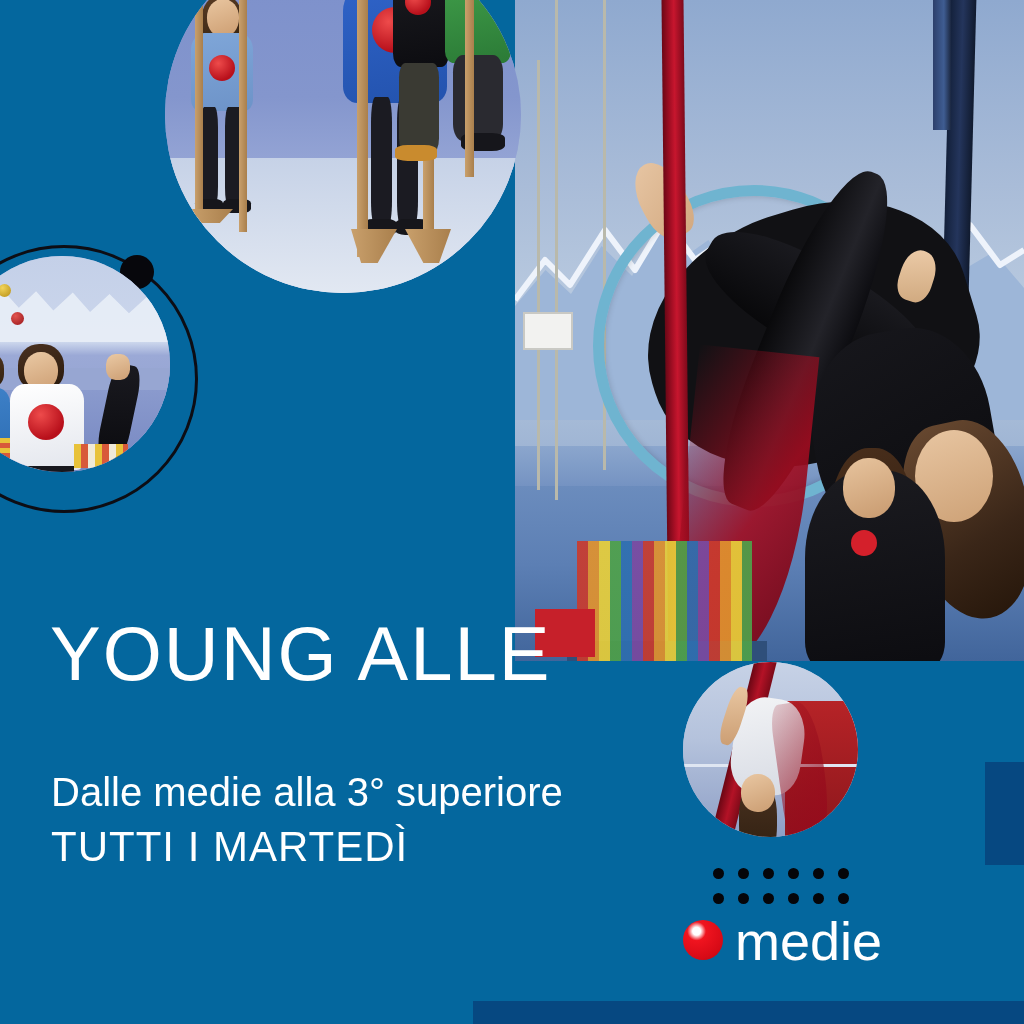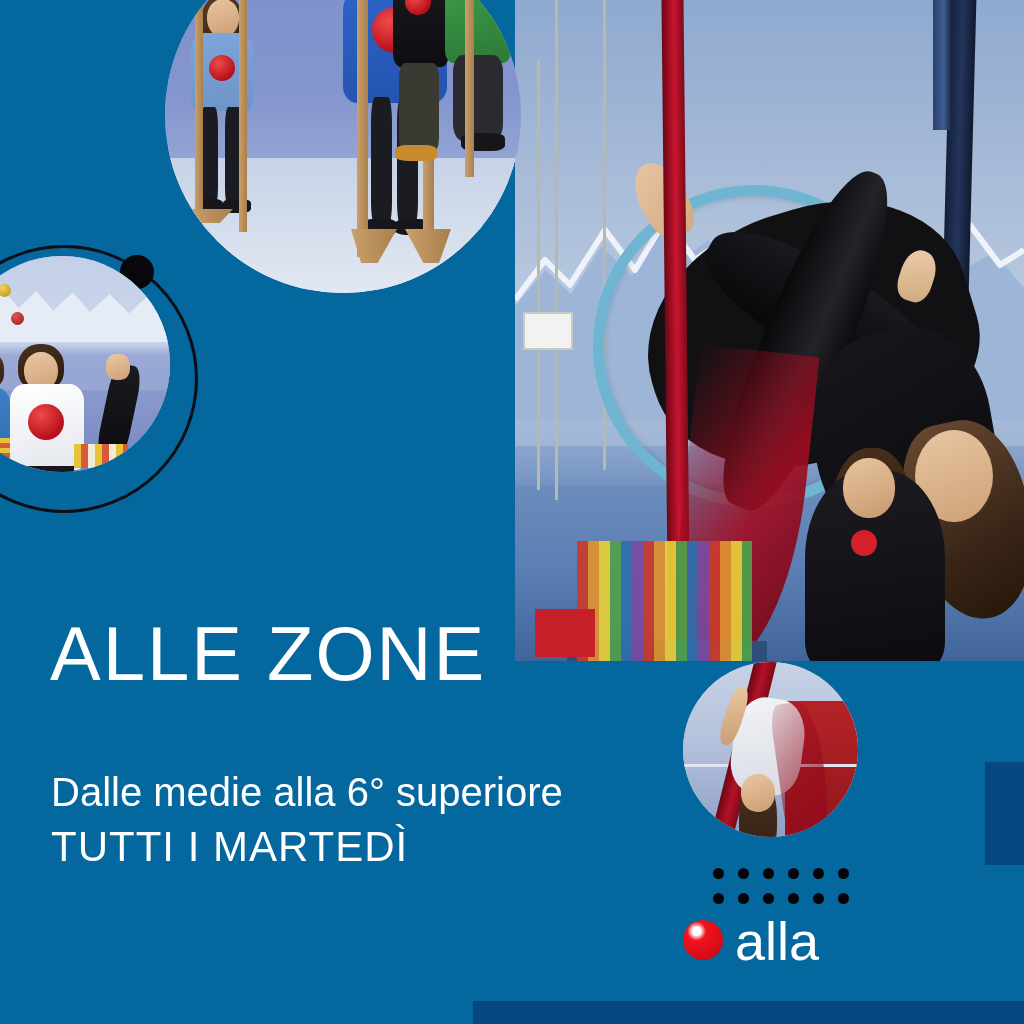--- a/index.html
+++ b/index.html
@@ -427,39 +427,39 @@
     <div class="cs-redwall"></div>
     <div class="cs-floorline"></div>
     <div class="cs-silk"></div>
     <div class="cs-body"></div>
     <div class="cs-arm"></div>
     <div class="cs-silk2"></div>
     <div class="cs-hair"></div>
     <div class="cs-head"></div>
   </div>
 
-  <div class="title">ALLE ZONE</div>
-  <div class="subline sub1">Dalle medie alla 6° superiore</div>
+  <div class="title">YOUNG ALLE</div>
+  <div class="subline sub1">Dalle medie alla 3° superiore</div>
   <div class="subline sub2">TUTTI I MARTEDÌ</div>
 
   <div class="logo">
     <div class="logo-dots">
       <span class="logo-dot"></span>
       <span class="logo-dot"></span>
       <span class="logo-dot"></span>
       <span class="logo-dot"></span>
       <span class="logo-dot"></span>
       <span class="logo-dot"></span>
       <span class="logo-dot"></span>
       <span class="logo-dot"></span>
       <span class="logo-dot"></span>
       <span class="logo-dot"></span>
       <span class="logo-dot"></span>
       <span class="logo-dot"></span>
     </div>
     <div class="logo-ball"></div>
-    <div class="logo-word">alla</div>
+    <div class="logo-word">medie</div>
   </div>
 
   <div class="rect-right"></div>
   <div class="rect-bottom"></div>
 
 </div>
 
 </body></html>

